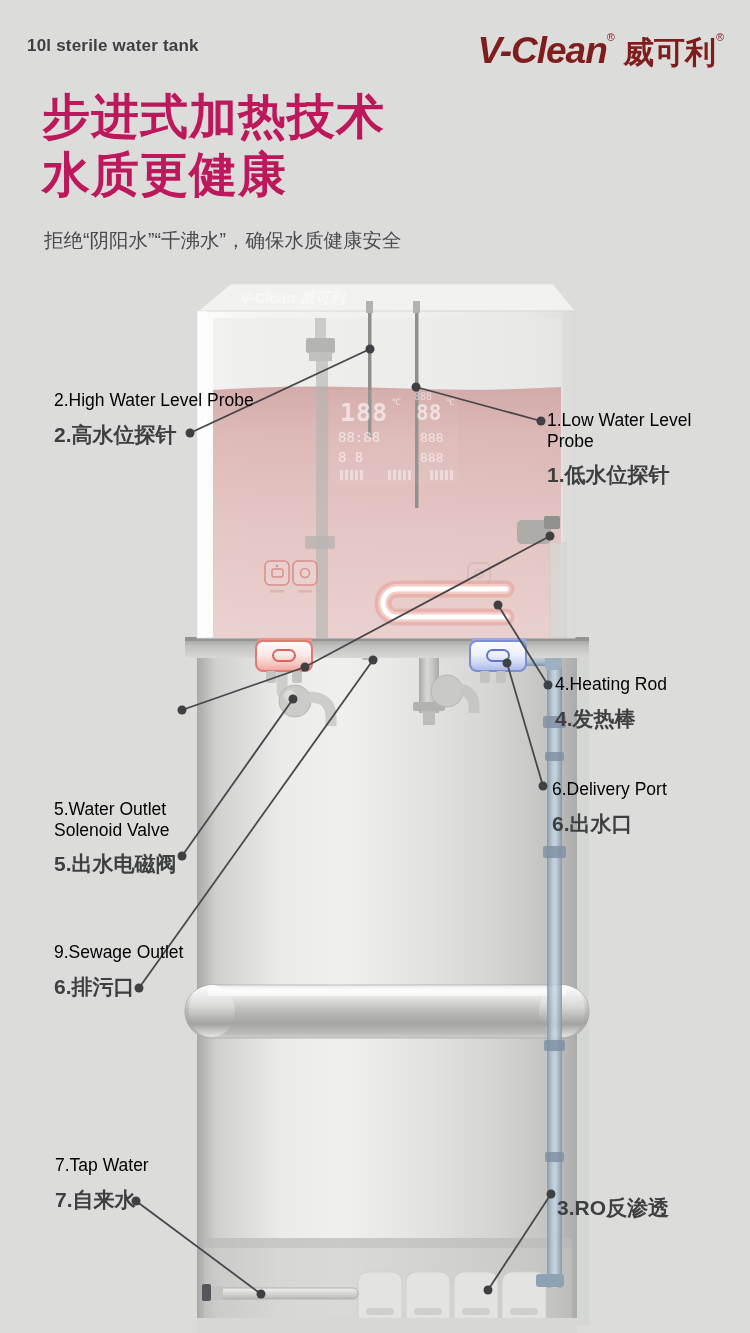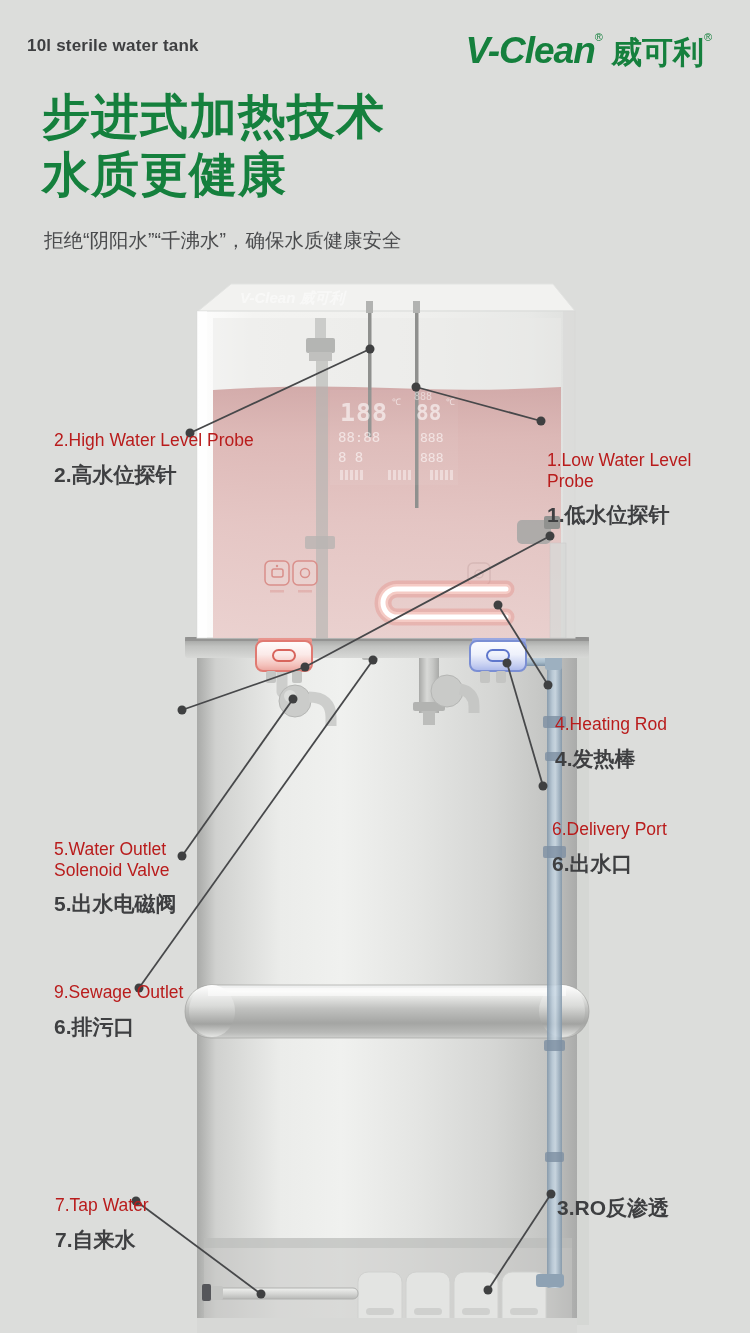--- a/index.html
+++ b/index.html
@@ -6,34 +6,34 @@
   html,body { width:750px; }
   .page {
     position:relative; width:750px; height:1333px; overflow:hidden;
     background:#dcdddb;
     font-family:"Liberation Sans","DejaVu Sans",sans-serif;
     color:#4b4c4e;
   }
   .abs { position:absolute; }
   
   .tagline { left:27px; top:36px; font-size:17px; font-weight:700; color:#3e3f41; letter-spacing:.2px; }
-  .logo { right:38px; top:30px; color:#15803d; white-space:nowrap; }
+  .logo { right:26px; top:30px; color:#7f1d1d; white-space:nowrap; }
   .logo .en { font-size:37px; font-weight:800; font-style:italic; letter-spacing:-1px; }
   .logo .cn { font-size:31px; font-weight:800; margin-left:8px; }
   .logo .reg { font-size:11px; font-weight:400; vertical-align:22px; font-style:normal; }
   
-  .hero-title { left:42px; top:88px; font-size:48px; font-weight:700; line-height:1.2; color:#15803d; letter-spacing:1px; }
+  .hero-title { left:42px; top:88px; font-size:48px; font-weight:700; line-height:1.2; color:#be185d; letter-spacing:1px; }
   .hero-desc { left:44px; top:225px; font-size:19.5px; line-height:1.6; color:#4b4c4e; font-weight:500; }
   
   .diagram { left:0; top:0; width:750px; height:1333px; }
   svg text.seg { font-family:"DejaVu Sans Mono","Liberation Mono",monospace; fill:#ffffff; }
   svg text.wm { font-family:"Liberation Sans",sans-serif; font-style:italic; font-weight:700; fill:#ffffff; }
   
   .part-label { position:absolute; }
-  .lbl-en { font-size:17.5px; line-height:1.18; color:#b91c1c; font-weight:500;margin-top:40px; }
+  .lbl-en { font-size:17.5px; line-height:1.18; color:#000000; font-weight:500; }
   .lbl-zh { font-size:21px; font-weight:700; color:#3e3f41; margin-top:10px; white-space:nowrap; }
 </style>
 </head>
 <body>
 
 <div class="page">
 
   <div class="abs tagline">10l sterile water tank</div>
   <div class="abs logo">
     <span class="en">V-Clean</span><span class="reg">®</span><span class="cn">威可利</span><span class="reg">®</span>

